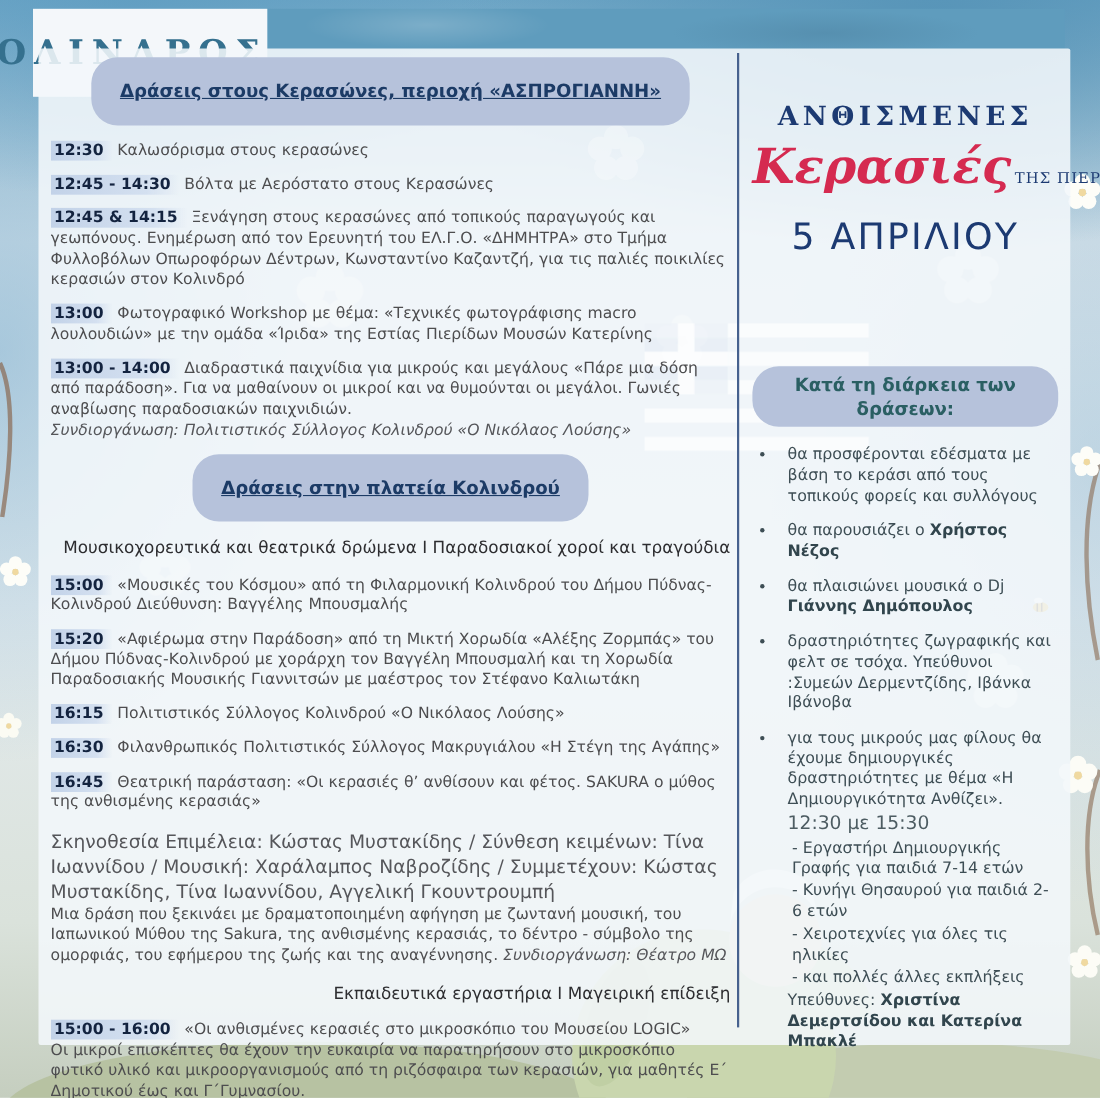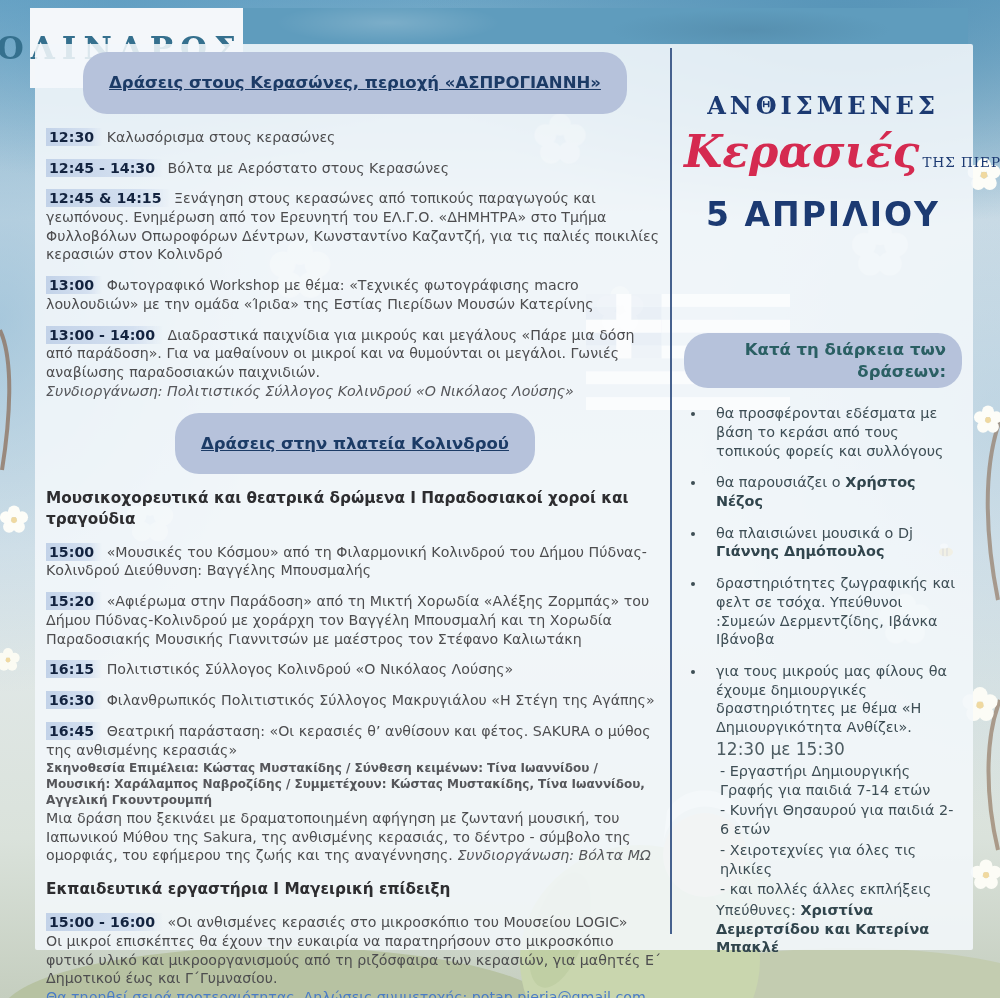--- a/index.html
+++ b/index.html
@@ -25,35 +25,35 @@
   .faint-decor{position:absolute;inset:0;z-index:2;pointer-events:none;}
   .divider{position:absolute;left:670px;top:48px;width:2px;height:886px;background:#46618e;z-index:3;}
   .flag{position:absolute;left:586px;top:294px;width:204px;height:116px;z-index:2;opacity:.7;}
   
   .left-col{position:absolute;left:46px;top:52px;width:618px;z-index:4;color:#4d4d4f;font-size:14.2px;line-height:1.32;}
   .pill{display:table;margin:0 auto 14px auto;background:#b6c2db;border-radius:24px;padding:20px 26px;
     font-weight:bold;color:#1c3b66;text-decoration:underline;font-size:16.5px;text-align:center;}
   .item{margin:0 0 12px 0;}
   .time{font-weight:bold;color:#13233f;background:linear-gradient(90deg,#c2d2e8 0%,#d4e0f0 75%,rgba(212,224,240,0) 100%);
     padding:1px 8px 1px 3px;white-space:nowrap;text-align:center;}
-  .subtitle{font-weight:bold;color:#2d2d30;text-align:left;font-size:15.3px;margin:14px 0 14px 0;}
+  .subtitle{font-weight:normal;color:#2d2d30;text-align:right;font-size:15.3px;margin:14px 0 14px 0;}
   .block{display:block;}
-  .credits{display:block;font-size:12px;color:#55565a;margin-top:2px;font-weight:bold;}
+  .credits{display:block;font-size:17px;color:#55565a;margin-top:16px;}
   .org{display:block;font-style:italic;color:#55565a;}
   .org-inline{font-style:italic;color:#55565a;}
   .note-blue{display:block;color:#4a7cc7;}
   
   .right-col{position:absolute;left:684px;top:48px;width:278px;z-index:4;color:#3e4e55;font-size:14.4px;line-height:1.3;}
   .title-block{text-align:center;margin-top:42px;}
   .t1{font-family:"DejaVu Serif","Liberation Serif",serif;font-weight:bold;font-size:24px;letter-spacing:4px;color:#1c3a72;}
   .t2{margin-top:2px;white-space:nowrap;}
   .t2 .red{font-family:"DejaVu Serif","Liberation Serif",serif;font-style:italic;font-weight:bold;font-size:44px;color:#d52a50;}
   .t2b{font-family:"DejaVu Serif","Liberation Serif",serif;font-size:13.5px;letter-spacing:1px;color:#1c3a72;margin-left:3px;}
-  .t3{font-weight:bold;font-size:33px;letter-spacing:2px;color:#1c3a72;margin-top:14px;}
-  .pill-right{margin:96px auto 16px auto;color:#2a5f63;text-decoration:none;font-size:16.5px;padding:6px 16px;text-align:right;}
+  .t3{font-weight:normal;font-size:33px;letter-spacing:2px;color:#1c3a72;margin-top:14px;}
+  .pill-right{margin:96px auto 16px auto;color:#2a5f63;text-decoration:none;font-size:16.5px;padding:6px 16px;}
   .bullets{list-style:disc outside;margin:0;padding-left:22px;}
   .bullets li{margin-bottom:13px;padding-left:10px;}
   .b{font-weight:bold;color:#31454d;}
   .time-note{display:block;font-size:17px;color:#4d5c62;margin-top:1px;}
   .sub{display:block;padding-left:4px;margin-top:2px;}
   .resp{display:block;margin-top:2px;}
 </style>
 </head>
 <body>
 
@@ -252,21 +252,21 @@
     <p class="item">
       <span class="time">16:30</span>
       <span>Φιλανθρωπικός  Πολιτιστικός Σύλλογος Μακρυγιάλου  «Η Στέγη της Αγάπης»</span>
     </p>
     <p class="item">
       <span class="time">16:45</span>
       <span>Θεατρική παράσταση: «Οι κερασιές θ’ ανθίσουν και φέτος. SAKURA ο μύθος της ανθισμένης κερασιάς»</span>
       <span class="credits">Σκηνοθεσία Επιμέλεια: Κώστας Μυστακίδης / Σύνθεση κειμένων: Τίνα Ιωαννίδου / Μουσική: Χαράλαμπος Ναβροζίδης / Συμμετέχουν: Κώστας Μυστακίδης, Τίνα Ιωαννίδου, Αγγελική Γκουντρουμπή</span>
       <span class="block">
         <span>Μια δράση που ξεκινάει με δραματοποιημένη αφήγηση με ζωντανή μουσική, του Ιαπωνικού Μύθου της Sakura, της ανθισμένης κερασιάς, το δέντρο - σύμβολο της ομορφιάς, του εφήμερου της ζωής και της αναγέννησης.</span>
-        <span class="org-inline">Συνδιοργάνωση: Βόλτα ΜΩ</span>
+        <span class="org-inline">Συνδιοργάνωση: Θέατρο ΜΩ</span>
       </span>
     </p>
 
     <p class="subtitle">Εκπαιδευτικά εργαστήρια   Ι   Μαγειρική επίδειξη</p>
 
     <p class="item">
       <span class="time">15:00 - 16:00</span>
       <span>«Οι ανθισμένες κερασιές στο μικροσκόπιο του Μουσείου LOGIC»</span>
       <span class="block">Οι μικροί επισκέπτες θα έχουν την ευκαιρία να παρατηρήσουν στο μικροσκόπιο φυτικό υλικό και μικροοργανισμούς από τη ριζόσφαιρα των κερασιών,  για μαθητές Ε´ Δημοτικού έως και Γ´Γυμνασίου.</span>
       <span class="note-blue">Θα τηρηθεί σειρά προτεραιότητας. Δηλώσεις συμμετοχής: potap.pieria@gmail.com</span>

